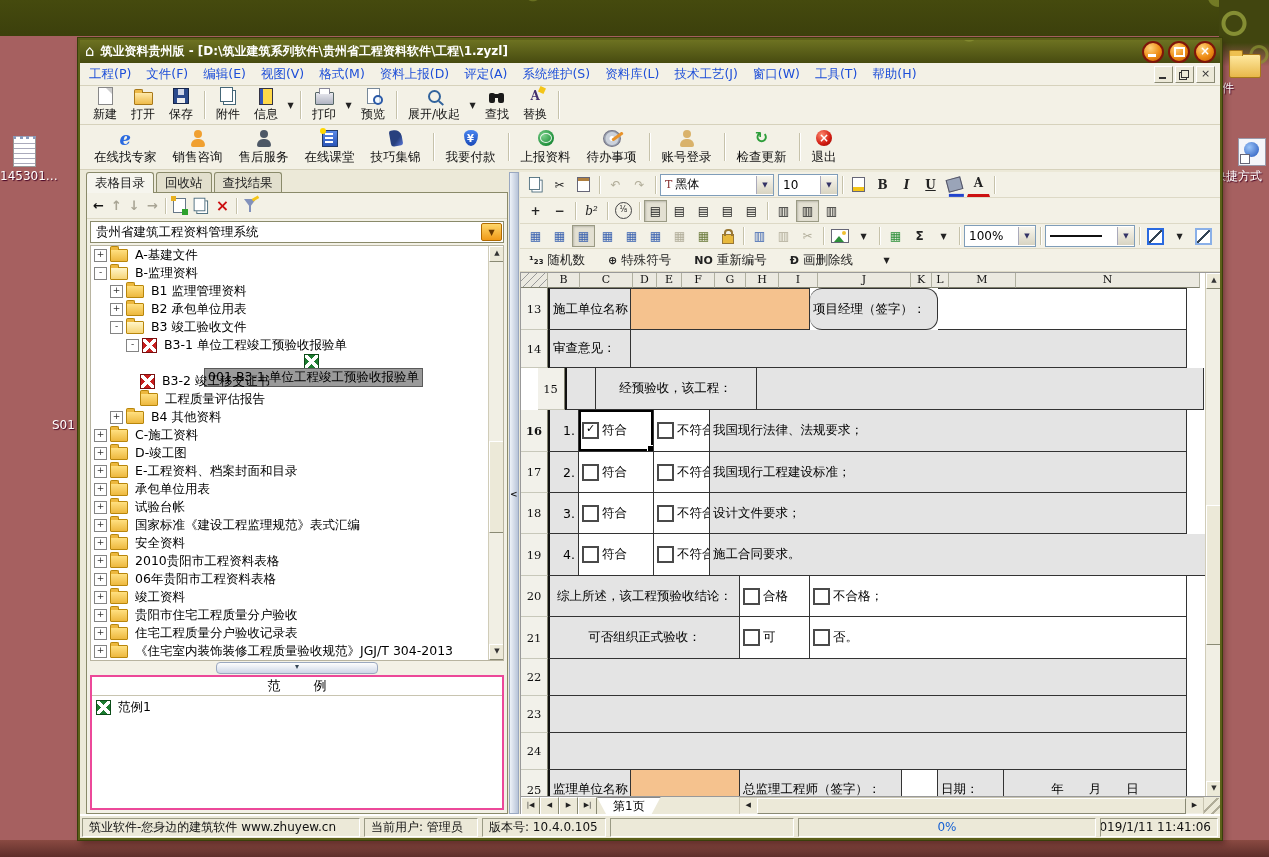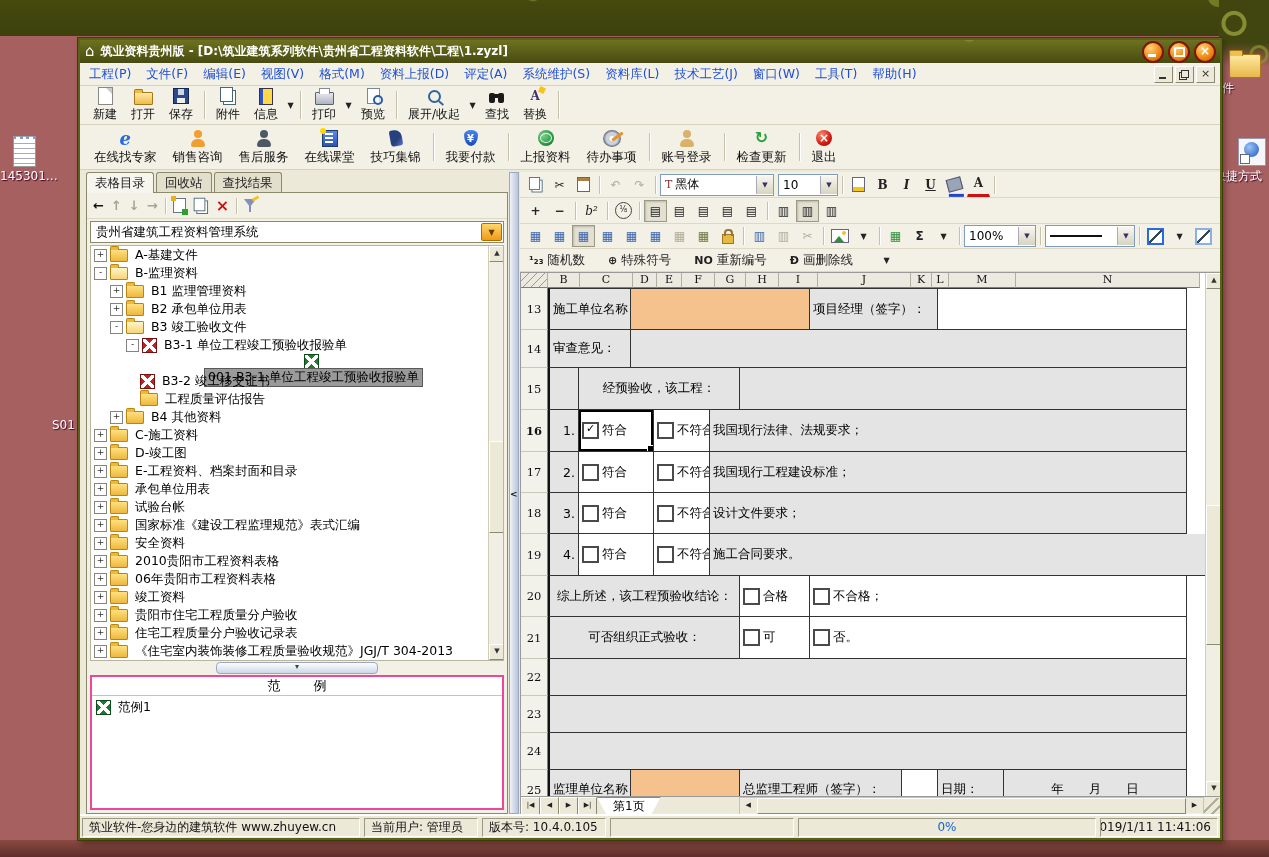--- a/index.html
+++ b/index.html
@@ -828,29 +828,29 @@
               <div class="ch" style="width: 20px;">K</div>
               <div class="ch" style="width: 16px;">L</div>
               <div class="ch" style="width: 66px;">M</div>
               <div class="ch" style="width: 183px;">N</div>
             </div>
           <div class="rows" id="rows">
               <div class="srow top" style="height: 42px;">
                 <div class="rh">13</div>
                 <div class="cell bg-g first" style="width: 83px;"><span>施工单位名称：</span></div>
                 <div class="cell bg-o" style="width: 179px;"></div>
-                <div class="cell bg-g" style="width: 128px;"><span>项目经理（签字）：</span></div>
+                <div class="cell bg-g" style="width: 128px; border-radius: 12px;"><span>项目经理（签字）：</span></div>
                 <div class="cell bg-w" style="width: 249px;"></div>
               </div>
               <div class="srow" style="height: 38px;">
                 <div class="rh">14</div>
                 <div class="cell bg-g first" style="width: 83px;"><span>审查意见：</span></div>
                 <div class="cell bg-g" style="width: 556px;"></div>
               </div>
-              <div class="srow" style="height: 42px;">
+              <div class="srow" style="height: 42px; justify-content: center;">
                 <div class="rh">15</div>
                 <div class="cell bg-g first" style="width: 31px;"></div>
                 <div class="cell bg-g al-c" style="width: 161px;"><span>经预验收，该工程：</span></div>
                 <div class="cell bg-g" style="width: 447px;"></div>
               </div>
               <div class="srow" style="height: 42px;">
                 <div class="rh bold">16</div>
                 <div class="cell bg-g first al-r" style="width: 31px;"><span>1.</span></div>
                 <div class="cell bg-w sel-cell" style="width: 75px; position: relative;"><span class="cb checked"></span><span>符合</span><span class="sel-handle" style="align-self: flex-end; margin: 0px; position: absolute; right: -1px; bottom: -1px;"></span></div>
                 <div class="cell bg-w" style="width: 56px;"><span class="cb"></span><span>不符合</span></div>

